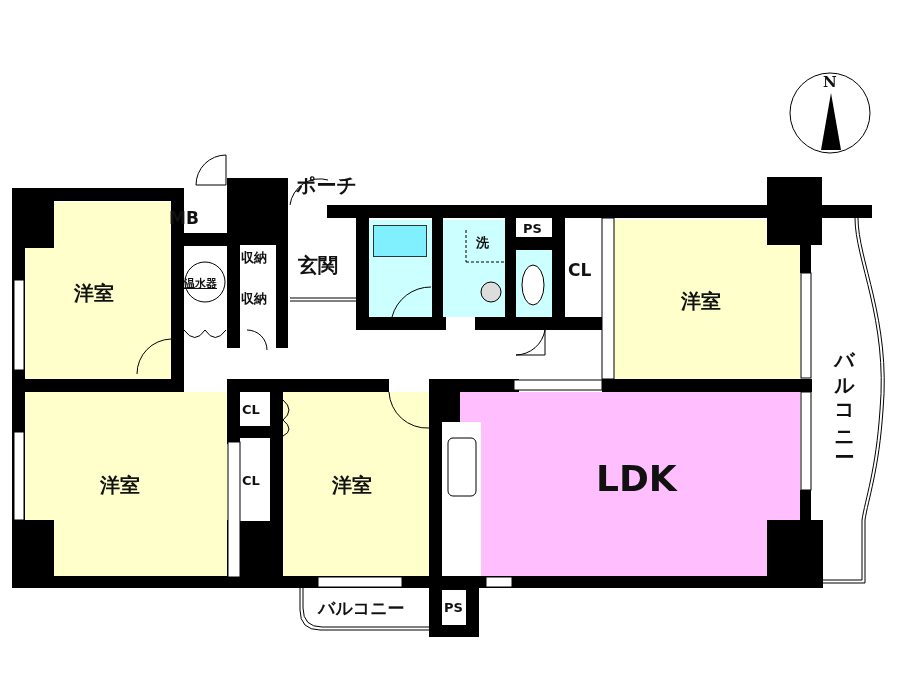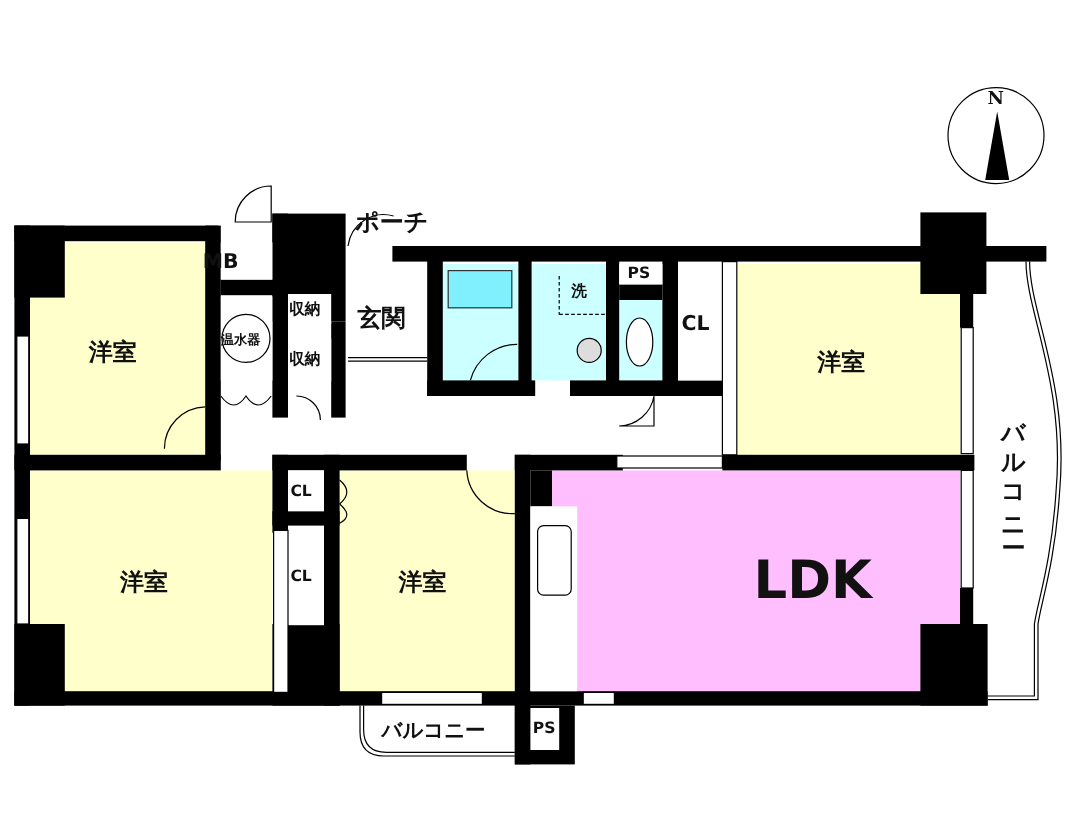--- a/index.html
+++ b/index.html
@@ -8,21 +8,21 @@
   .wall { position: absolute; background: #000; }
   .room { position: absolute; }
   .yellow { background: #ffffcc; }
   .pink { background: #ffbfff; }
   .aqua { background: #ccffff; }
   .white { background: #ffffff; }
   .lbl { position: absolute; font-weight: bold; color: #111; white-space: nowrap; font-family: "DejaVu Sans", sans-serif; }
   .lbl.big { font-size: 20px; }
   .lbl.mid { font-size: 17px; }
   .lbl.sm { font-size: 13px; }
-  .lbl.xs { font-size: 11px; }
+  .lbl.xs { font-size: 11px; text-decoration: underline; }
   .vtext { position: absolute; font-weight: bold; font-size: 20px; writing-mode: vertical-rl; color: #111; letter-spacing: 4px; }
   svg { position: absolute; left: 0; top: 0; }
 </style>
 </head>
 <body>
 
 <div class="room yellow" style="left:25px;top:202px;width:146px;height:177px;"></div>
 <div class="room yellow" style="left:25px;top:392px;width:202px;height:184px;"></div>
 <div class="room yellow" style="left:283px;top:392px;width:146px;height:184px;"></div>
 <div class="room yellow" style="left:614px;top:220px;width:186px;height:160px;"></div>
@@ -114,21 +114,21 @@
   <path d="M283,400 Q295,410 283,420 Q295,430 283,436" fill="none" stroke="#000" stroke-width="1"></path>
   <rect x="448" y="438" width="28" height="58" rx="5" fill="#fff" stroke="#000" stroke-width="1"></rect>
   <line x1="466" y1="230" x2="466" y2="262" stroke="#000" stroke-dasharray="3,2"></line>
   <line x1="466" y1="262" x2="505" y2="262" stroke="#000" stroke-dasharray="3,2"></line>
 </svg>
 
 <div class="lbl big" style="left:74px;top:280px;">洋室</div>
 <div class="lbl big" style="left:100px;top:472px;">洋室</div>
 <div class="lbl big" style="left:332px;top:472px;">洋室</div>
 <div class="lbl big" style="left:681px;top:288px;">洋室</div>
-<div class="lbl" style="left:596px;top:458px;font-size:44px;margin-left:32px;">LDK</div>
+<div class="lbl" style="left:596px;top:458px;font-size:36px;">LDK</div>
 
 <div class="lbl mid" style="left:169px;top:208px;">MB</div>
 <div class="lbl xs" style="left:184px;top:276px;">温水器</div>
 <div class="lbl sm" style="left:241px;top:249px;">収納</div>
 <div class="lbl sm" style="left:241px;top:290px;">収納</div>
 <div class="lbl big" style="left:298px;top:252px;">玄関</div>
 <div class="lbl big" style="left:296px;top:172px;">ポーチ</div>
 <div class="lbl sm" style="left:476px;top:234px;">洗</div>
 <div class="lbl sm" style="left:523px;top:221px;">PS</div>
 <div class="lbl mid" style="left:568px;top:260px;">CL</div>

